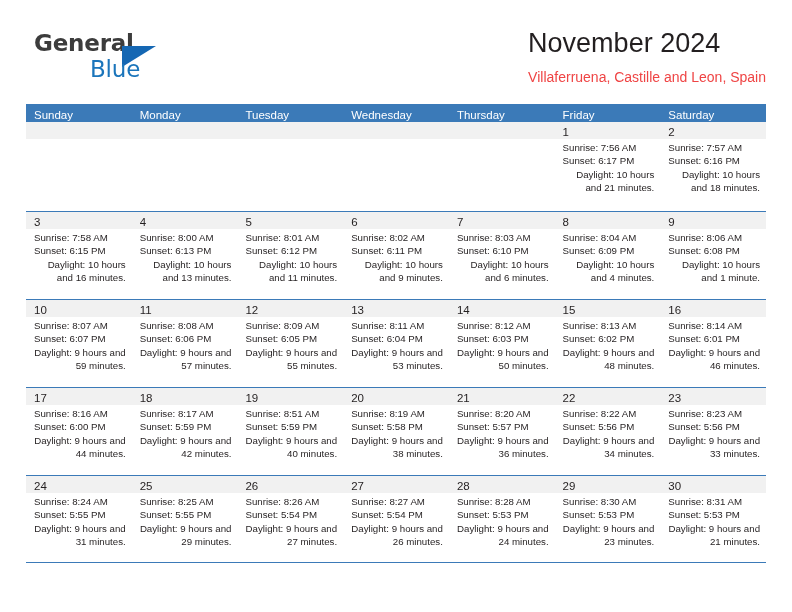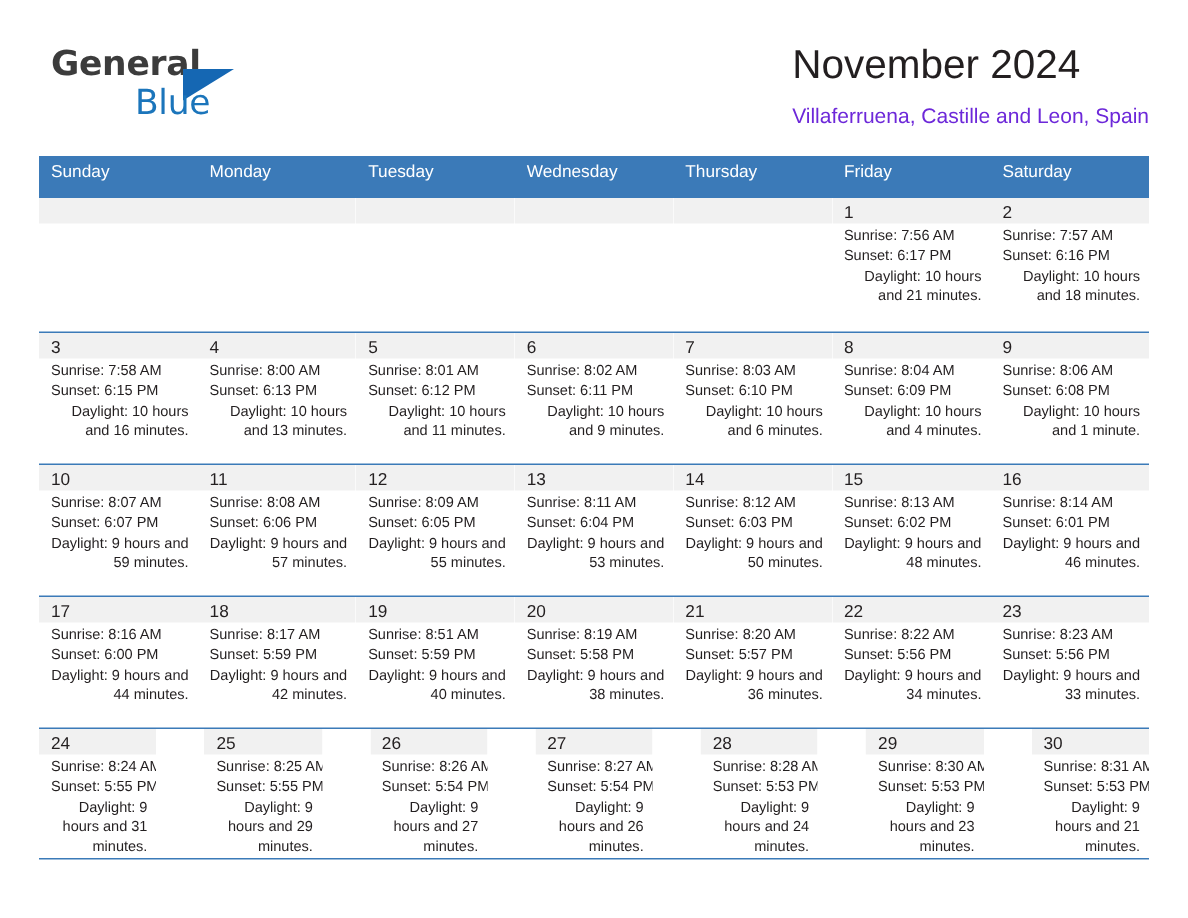--- a/index.html
+++ b/index.html
@@ -77,38 +77,38 @@
   .cal-title {
     font-size: 27px;
     font-weight: 400;
     color: #231f20;
     line-height: 34px;
     white-space: nowrap;
   }
   .cal-subtitle {
     font-size: 14px;
     font-weight: 400;
-    color: #6d28d9;
+    color: #ef4444;
     line-height: 20px;
     margin-top: 7px;
     white-space: nowrap;
   }
 
   
   .calendar {
     position: absolute;
     left: 26px;
     top: 104px;
     width: 740px;
   }
 
   .weekday-row {
     display: flex;
     background: #3b7ab8;
-    height: 28px;
+    height: 18px;
   }
   .weekday {
     flex: 1 1 0;
     color: #ffffff;
     font-size: 11.5px;
     line-height: 22px;
     padding-left: 8px;
     box-sizing: border-box;
     white-space: nowrap;
     overflow: hidden;
@@ -119,21 +119,20 @@
     border-top: 1.5px solid #3b7ab8;
     height: 88px;
     box-sizing: border-box;
   }
   .week-row.first {
     border-top: none;
     height: 89px;
   }
   .week-row.last {
     border-bottom: 1.5px solid #3b7ab8;
-    gap: 32px;
   }
 
   .day-cell {
     flex: 1 1 0;
     box-sizing: border-box;
     position: relative;
     overflow: hidden;
   }
 
   .day-band {

